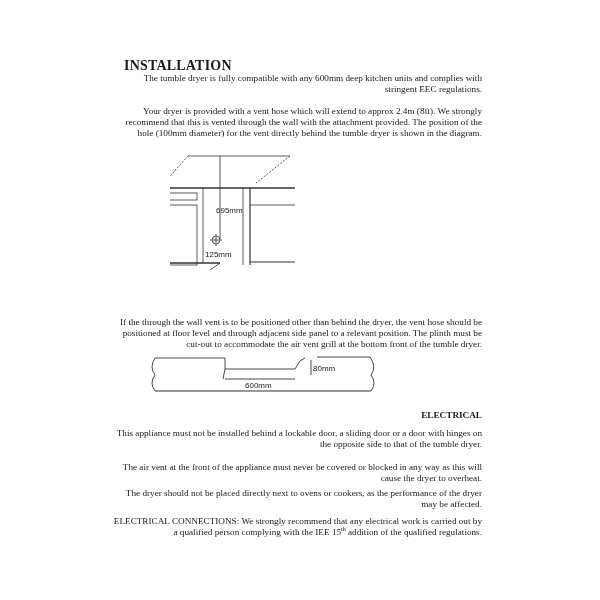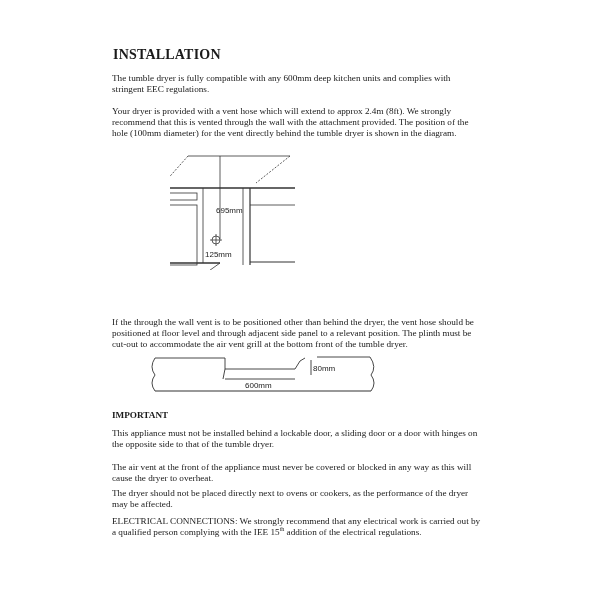--- a/index.html
+++ b/index.html
@@ -1,19 +1,19 @@
 <!DOCTYPE html>
 <html><head>
 <meta charset="utf-8">
 <style>
   html, body { margin: 0; padding: 0; background: #ffffff; }
   body { width: 600px; height: 600px; position: relative; overflow: hidden;
          font-family: "Liberation Serif", serif; color: #1a1a1a; }
-  h1 { position: absolute; left: 112px; top: 46px; margin: 1px; font-size: 14px; font-weight: bold; letter-spacing: 0.2px; }
-  p { margin: 0; font-size: 9.2px; line-height: 11px; position: absolute; left: 112px; width: 370px; }
+  h1 { position: absolute; left: 112px; top: 46px; margin: 12px; font-size: 14px; font-weight: bold; letter-spacing: 0.2px; }
+  p { margin: 0; font-size: 9.2px; line-height: 11px; position: absolute; left: 112px; width: 370px; text-align: right; }
   .bold { font-weight: bold; }
   sup { font-size: 6px; vertical-align: super; line-height: 0; }
   svg { position: absolute; }
   .dim { font-family: "Liberation Sans", sans-serif; font-size: 8px; fill: #222; }
 </style>
 </head>
 <body>
 
 <h1>INSTALLATION</h1>
 
@@ -55,20 +55,20 @@
     <path d="M225 2 Q232 12 226 20 Q232 28 226 36"></path>
     <line x1="10" y1="36" x2="226" y2="36" stroke-width="1.2"></line>
     <line x1="80" y1="14" x2="78" y2="24"></line>
     <line x1="80" y1="24" x2="150" y2="24"></line>
     <line x1="166" y1="5" x2="166" y2="20"></line>
   </g>
   <text class="dim" x="100" y="33">600mm</text>
   <text class="dim" x="168" y="16">80mm</text>
 </svg>
 
-<p class="bold" style="top:410px;">IMPORTANT</p>
+<p class="bold" style="top:410px;">ELECTRICAL</p>
 <p style="top:419px;margin-top:43px;">The air vent at the front of the appliance must never be covered or blocked in any way as this will cause the dryer to overheat.</p>
 <p style="top:428px;">This appliance must not be installed behind a lockable door, a sliding door or a door with hinges on the opposite side to that of the tumble dryer.</p>
 <p style="top:488px;">The dryer should not be placed directly next to ovens or cookers, as the performance of the dryer may be affected.</p>
 
 <p style="top:516px;">
-  <span>ELECTRICAL CONNECTIONS: We strongly recommend that any electrical work is carried out by a qualified person complying with the IEE 15</span><sup>th</sup><span> addition of the electrical regulations.</span>
+  <span>ELECTRICAL CONNECTIONS: We strongly recommend that any electrical work is carried out by a qualified person complying with the IEE 15</span><sup>th</sup><span> addition of the qualified regulations.</span>
 </p>
 
 </body></html>

